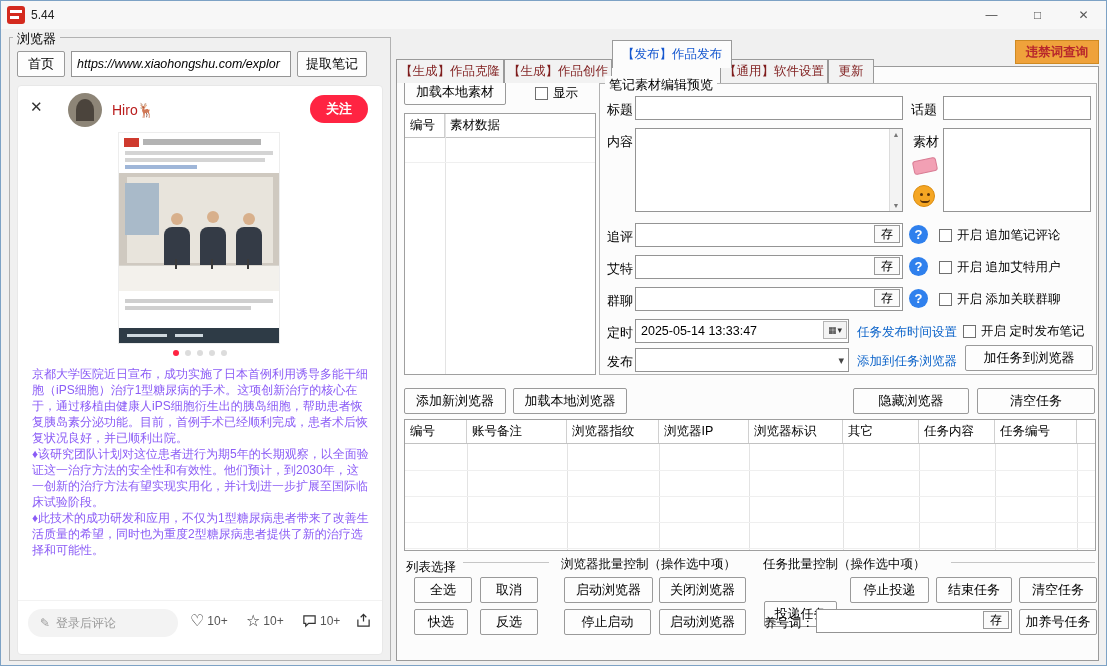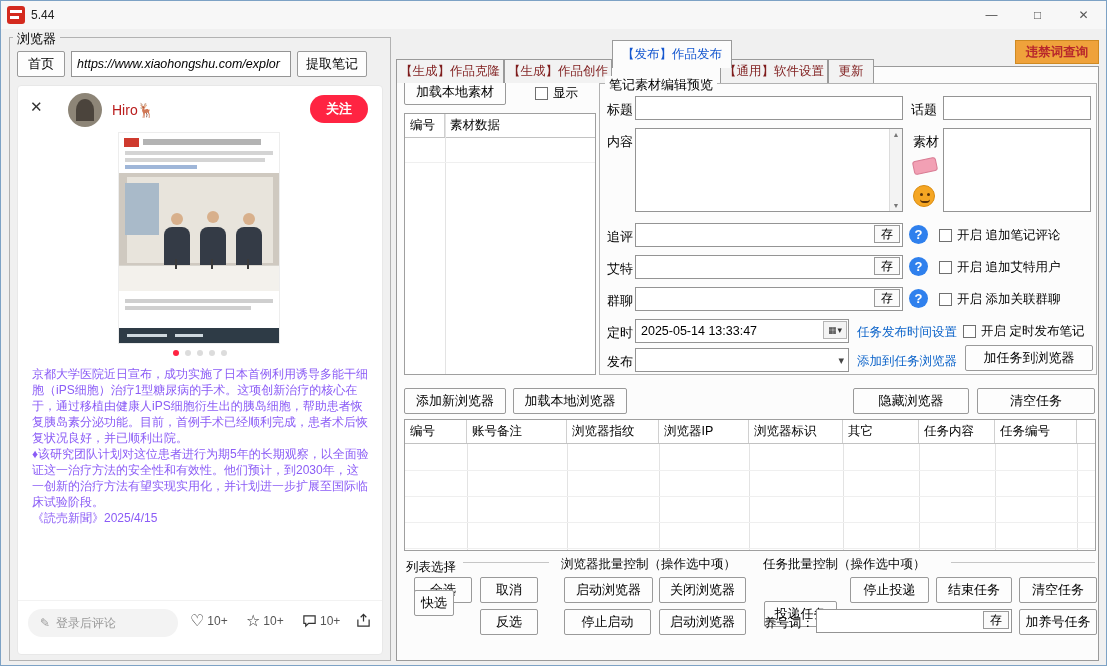--- a/index.html
+++ b/index.html
@@ -165,21 +165,21 @@
       <span class="dot on"></span>
       <span class="dot"></span>
       <span class="dot"></span>
       <span class="dot"></span>
       <span class="dot"></span>
     </div>
 
     <div class="post-text">
       <p>京都大学医院近日宣布，成功实施了日本首例利用诱导多能干细胞（iPS细胞）治疗1型糖尿病的手术。这项创新治疗的核心在于，通过移植由健康人iPS细胞衍生出的胰岛细胞，帮助患者恢复胰岛素分泌功能。目前，首例手术已经顺利完成，患者术后恢复状况良好，并已顺利出院。</p>
       <p>♦该研究团队计划对这位患者进行为期5年的长期观察，以全面验证这一治疗方法的安全性和有效性。他们预计，到2030年，这一创新的治疗方法有望实现实用化，并计划进一步扩展至国际临床试验阶段。</p>
-      <p class="post-src">《読売新聞》2025/4/15</p>
+      <p>♦此技术的成功研发和应用，不仅为1型糖尿病患者带来了改善生活质量的希望，同时也为重度2型糖尿病患者提供了新的治疗选择和可能性。</p>
     </div>
 
     <div class="post-bar">
       <div class="cpill">
         <span>✎</span>
         <span>登录后评论</span>
       </div>
       <div class="pact" style="left:172px">
         <span class="g">♡</span>
         <span>10+</span>
@@ -335,21 +335,21 @@
     <div class="rline" style="top:50px"></div>
     <div class="rline" style="top:76px"></div>
     <div class="rline" style="top:102px"></div>
     <div class="rline" style="top:128px"></div>
   </div>
 
   <span class="grp-title" style="left:405px;top:558px;z-index:2">列表选择</span>
   <div class="grp-line" style="left:462px;top:561px;width:86px;z-index:2"></div>
   <div class="btn" style="left:413px;top:576px;width:58px;height:26px;z-index:2">全选</div>
   <div class="btn" style="left:479px;top:576px;width:58px;height:26px;z-index:2">取消</div>
-  <div class="btn" style="left:413px;top:589px;width:40px;height:26px;z-index:2">快选</div>
+  <div class="btn" style="left:413px;top:608px;width:54px;height:26px;z-index:2">快选</div>
   <div class="btn" style="left:479px;top:608px;width:58px;height:26px;z-index:2">反选</div>
 
   <span class="grp-title" style="left:560px;top:555px;z-index:2">浏览器批量控制（操作选中项）</span>
   <div class="btn" style="left:563px;top:576px;width:89px;height:26px;z-index:2">启动浏览器</div>
   <div class="btn" style="left:658px;top:576px;width:87px;height:26px;z-index:2">关闭浏览器</div>
   <div class="btn" style="left:563px;top:608px;width:87px;height:26px;z-index:2">停止启动</div>
   <div class="btn" style="left:658px;top:608px;width:87px;height:26px;z-index:2">启动浏览器</div>
 
   <span class="grp-title" style="left:762px;top:555px;z-index:2">任务批量控制（操作选中项）</span>
   <div class="grp-line" style="left:950px;top:561px;width:144px;z-index:2"></div>

